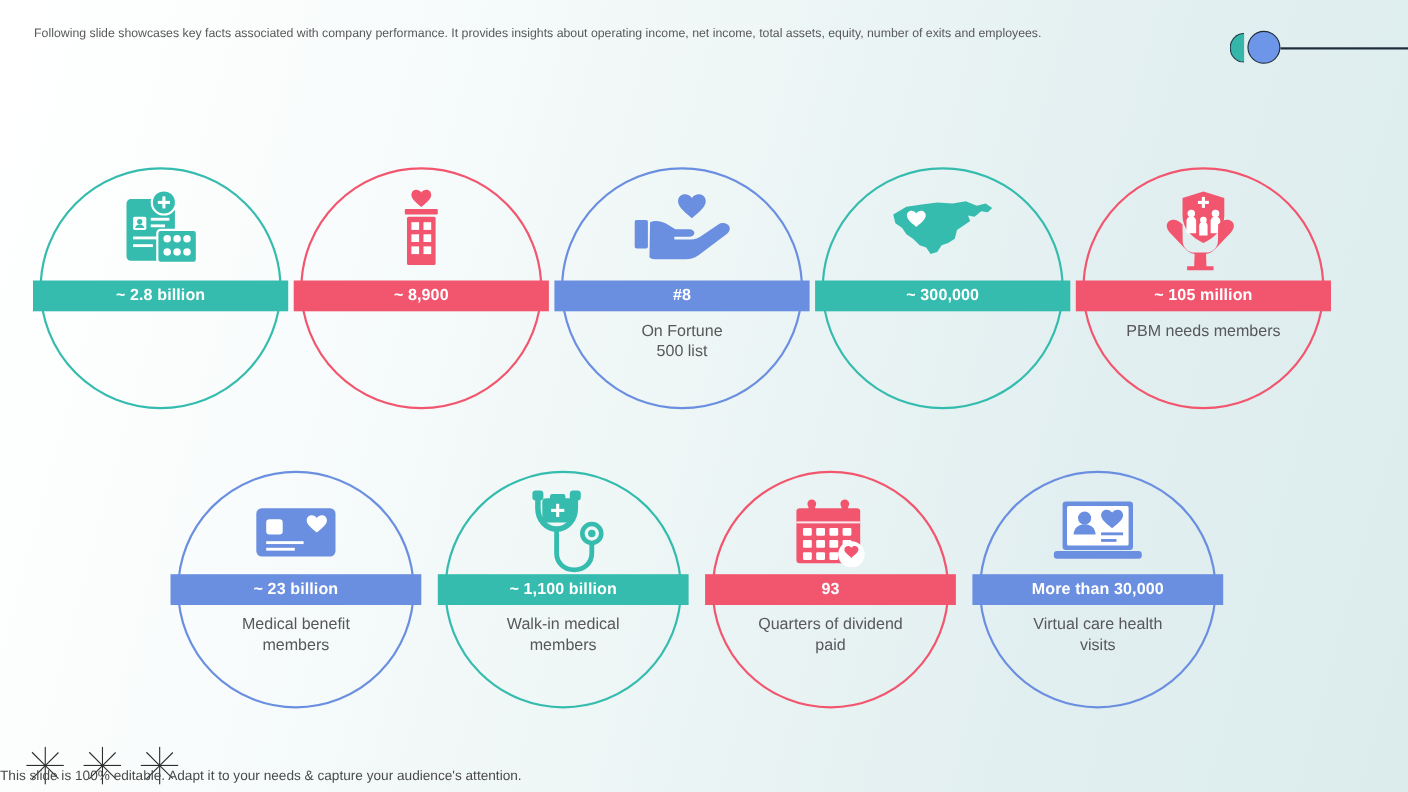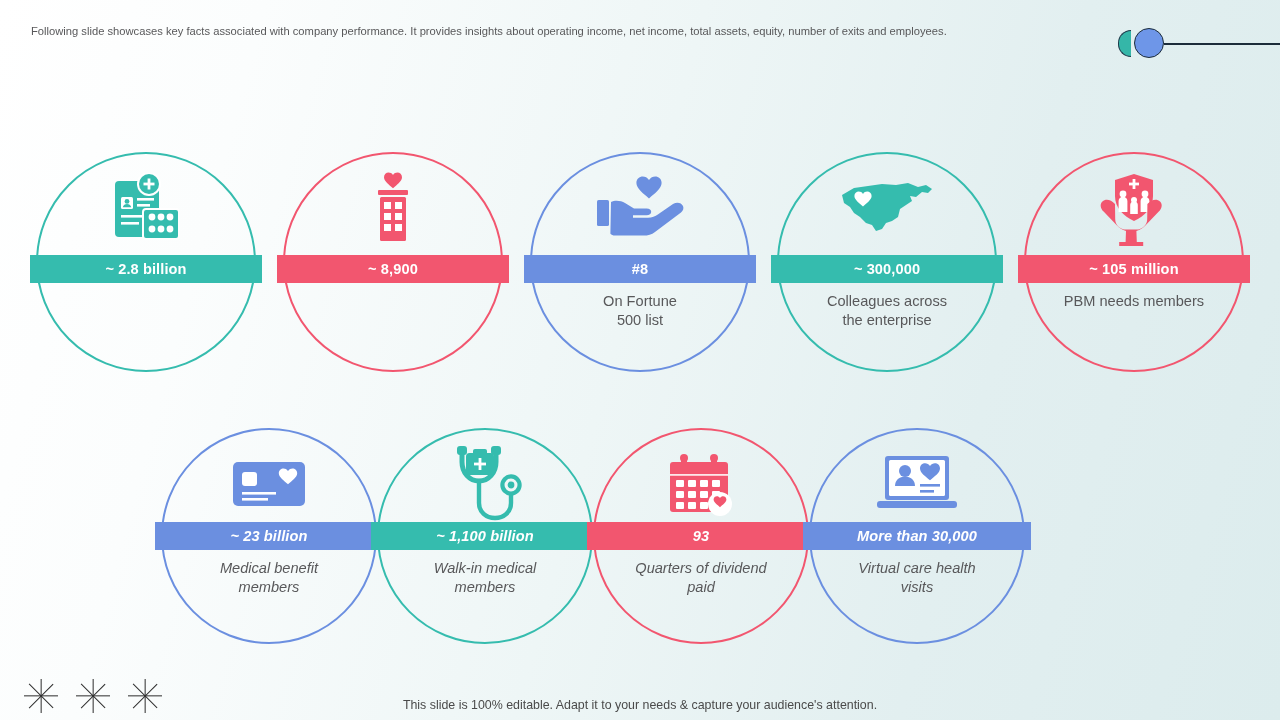--- a/index.html
+++ b/index.html
@@ -107,39 +107,39 @@
   .asterisk i:nth-child(2) { transform: translate(-50%,-50%) rotate(45deg); }
   .asterisk i:nth-child(3) { transform: translate(-50%,-50%) rotate(90deg); }
   .asterisk i:nth-child(4) { transform: translate(-50%,-50%) rotate(135deg); }
 
   
   #footer-note {
     position: absolute;
     left: 0;
     right: 0;
     bottom: 8px;
-    text-align: center;
+    text-align: left;
     font-size: 12.4px;
     color: #4a4a4a;
   }
 
   
   #row1, #row2 {
     position: absolute;
     display: flex;
   }
   #row1 {
     left: 36px;
     top: 152px;
-    gap: 27px;
+    gap: 17px;
   }
   #row2 {
     left: 161px;
     top: 428px;
-    font-style: italic;
+    gap: 27px;
   }
 
   .stat {
     position: relative;
     width: 220px;
     height: 220px;
   }
   #row2 .stat { width: 216px; height: 216px; }
 
   .stat-ring {
@@ -269,22 +269,20 @@
     </div>
     <div class="stat" style="--c: #35bcae;">
       <div class="stat-ring"></div>
       <div class="stat-icon">
         <svg width="98" height="58" viewBox="0 0 98 58">
         <path d="M4 16 L16 9 L30 7 L44 5 L58 6 L70 4 L80 8 L88 6 L94 10 L90 14 L84 13 L78 18 L72 17 L74 22 L68 26 L62 30 L60 38 L54 42 L48 44 L44 50 L38 52 L34 46 L28 44 L22 38 L16 34 L12 28 L6 24 Z" fill="#35bcae"></path>
         <path d="M25 15c-2.4-4-8.6-2.8-8.6 2 0 3.8 5 7.2 8.6 10.4 3.6-3.2 8.6-6.6 8.6-10.4 0-4.8-6.2-6-8.6-2z" fill="#fff"></path>
       </svg>
       </div>
       <div class="stat-banner">~ 300,000</div>
-      <div class="stat-label">Colleagues across
-the enterprise</div>
     </div>
     <div class="stat" style="--c: #f2566f;">
       <div class="stat-ring"></div>
       <div class="stat-icon">
         <svg width="86" height="76" viewBox="0 0 86 76">
         <path d="M43 4 L62 10v16c0 12-8.4 20-19 25-10.6-5-19-13-19-25V10z" fill="#f2566f"></path>
         <rect x="41.6" y="9" width="2.8" height="10" fill="#fff"></rect>
         <rect x="38" y="12.6" width="10" height="2.8" fill="#fff"></rect>
         <g fill="#fff">
           <circle cx="32" cy="24" r="3.4"></circle>

